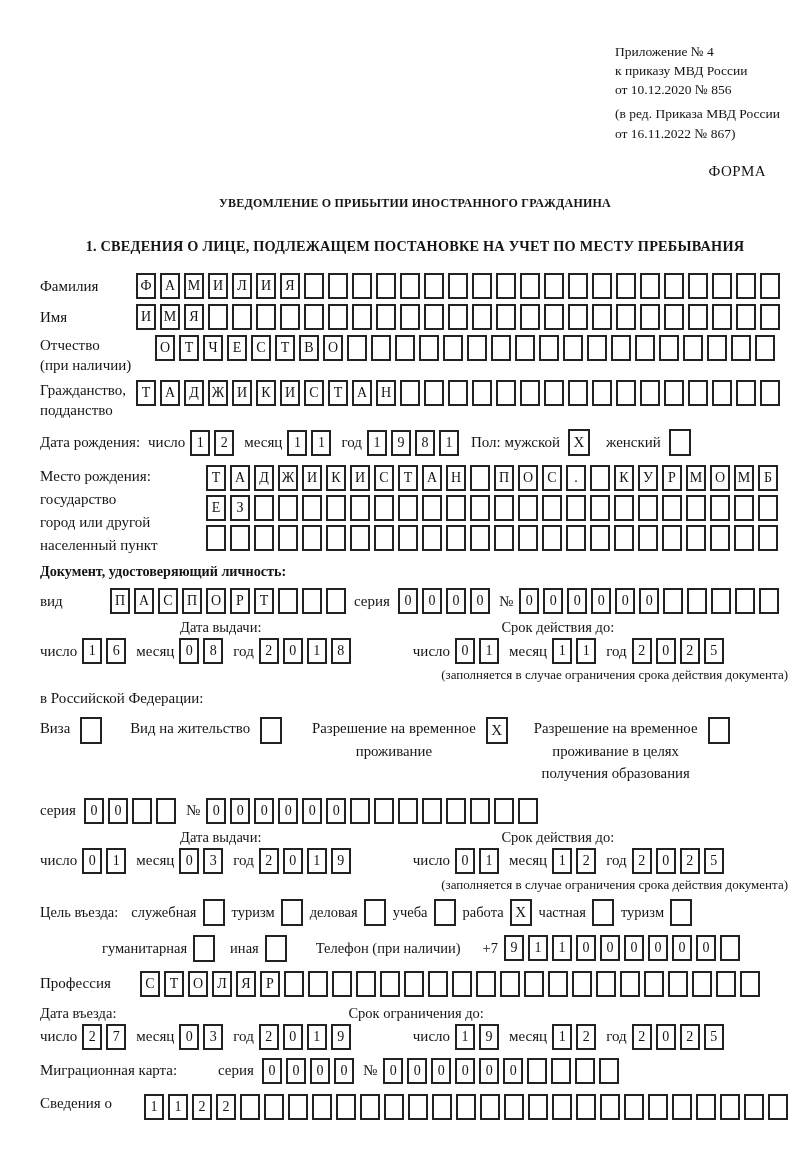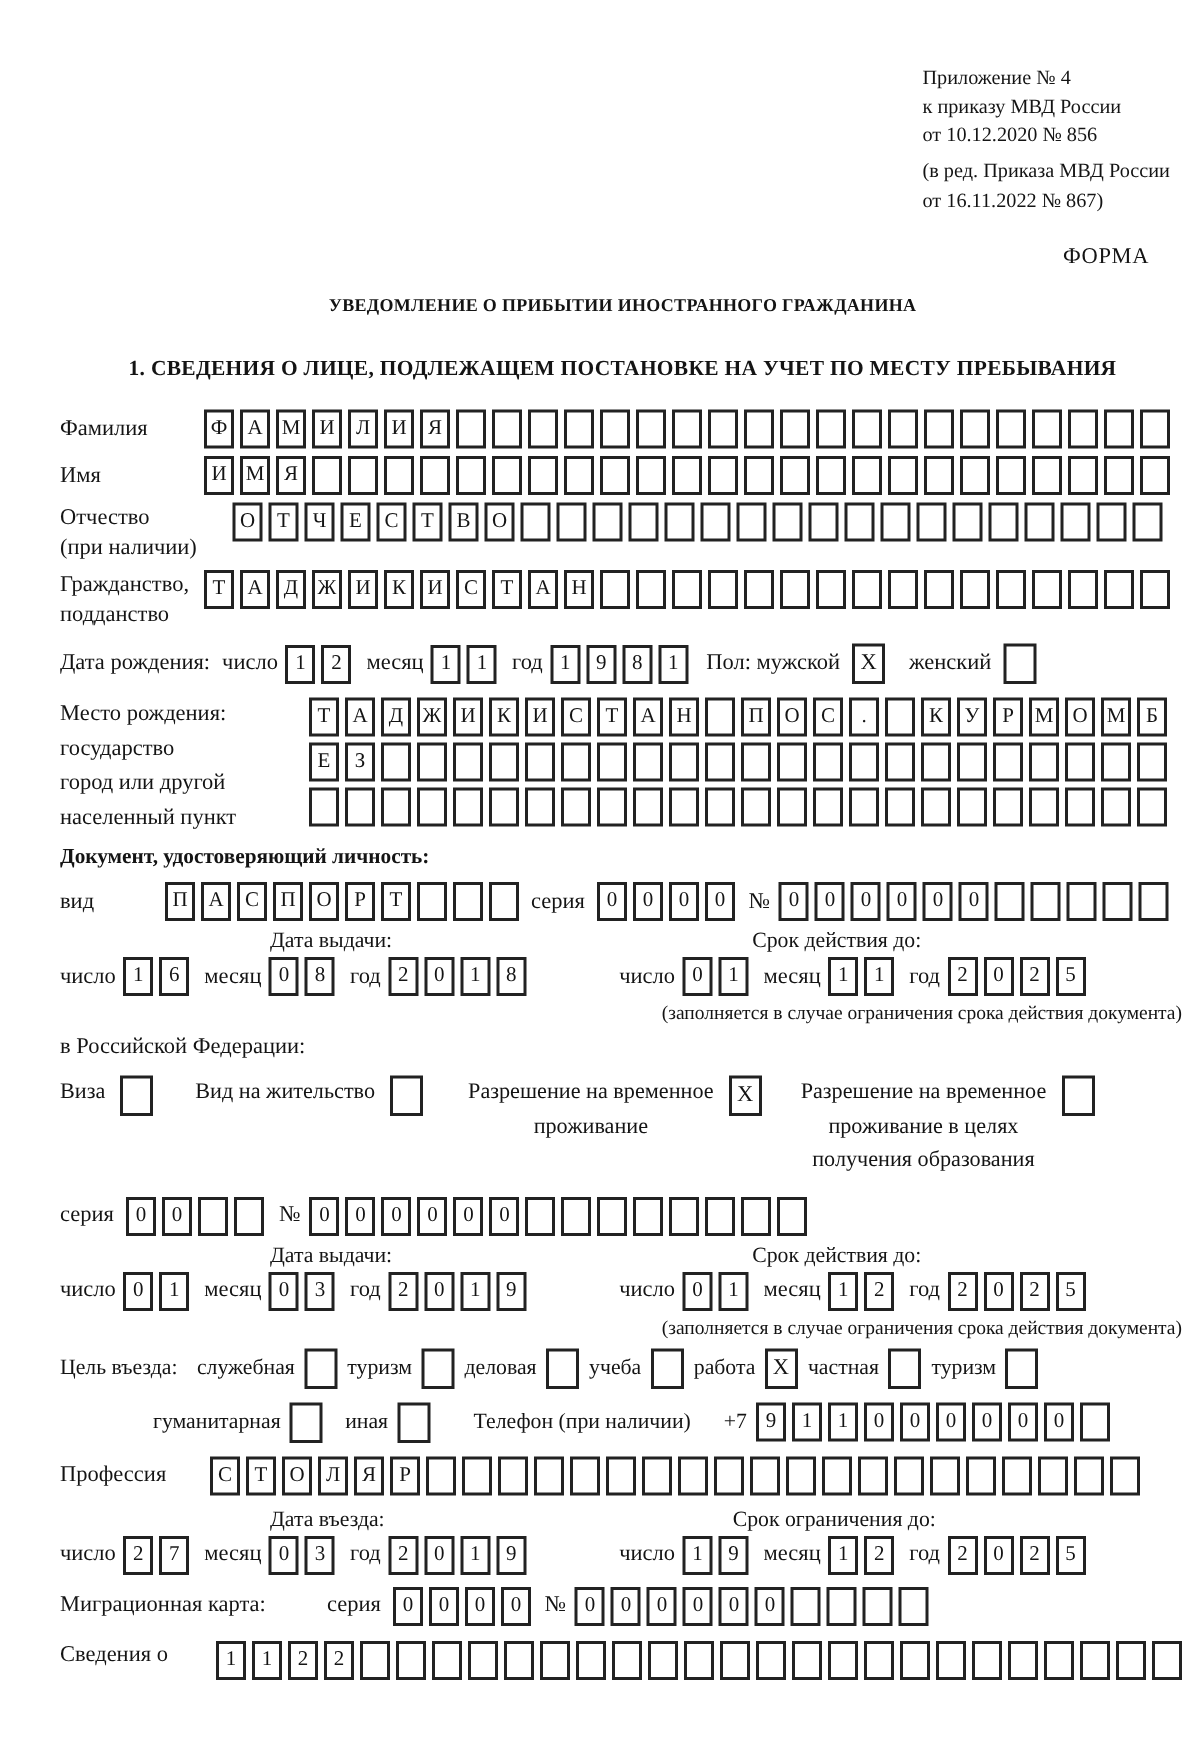--- a/index.html
+++ b/index.html
@@ -597,21 +597,21 @@
           <span class="cell"></span>
           <span class="cell"></span>
           <span class="cell"></span>
           <span class="cell"></span>
           <span class="cell"></span>
           <span class="cell"></span>
         </span>
     </div>
 
     <div class="row dhead" style="margin-bottom:2px;margin-top:8px;">
-      <span style="margin-left:140px">Дата въезда:</span>
+      <span style="">Дата въезда:</span>
       <span style="margin-left:232px">Срок ограничения до:</span>
     </div>
 
     <div class="row">
       <span class="dgroup">
           <span class="dlbl">число</span>
           <span class="cells">
             <span class="cell">2</span>
             <span class="cell">7</span>
           </span>

